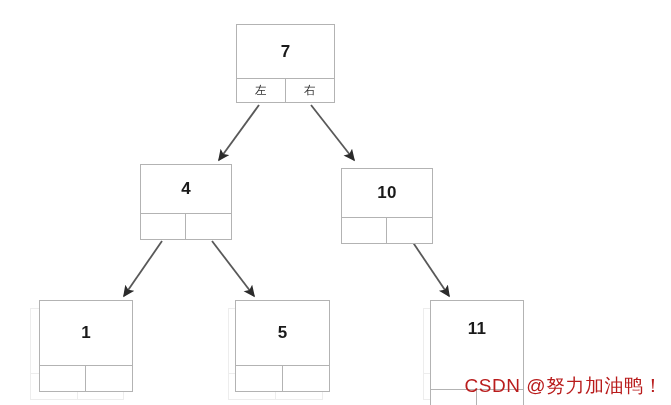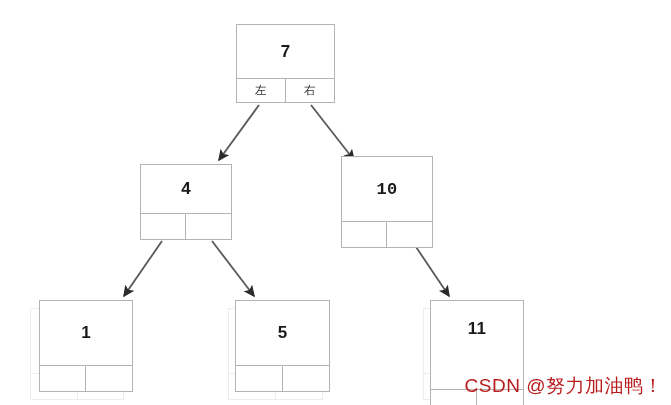--- a/index.html
+++ b/index.html
@@ -154,21 +154,21 @@
           <div class="ptr right-ptr">右</div>
         </div>
       </div>
       <div class="node" style="left: 140px; top: 164px; width: 92px; height: 76px;">
         <div class="node-value">4</div>
         <div class="node-ptrs">
           <div class="ptr left-ptr"></div>
           <div class="ptr right-ptr"></div>
         </div>
       </div>
-      <div class="node" style="left: 341px; top: 156px; width: 92px; height: 92px; font-family: Liberation Mono, monospace;">
+      <div class="node" style="left: 341px; top: 168px; width: 92px; height: 76px;">
         <div class="node-value">10</div>
         <div class="node-ptrs">
           <div class="ptr left-ptr"></div>
           <div class="ptr right-ptr"></div>
         </div>
       </div>
       <div class="node" style="left: 39px; top: 300px; width: 94px; height: 92px;">
         <div class="node-value">1</div>
         <div class="node-ptrs">
           <div class="ptr left-ptr"></div>

